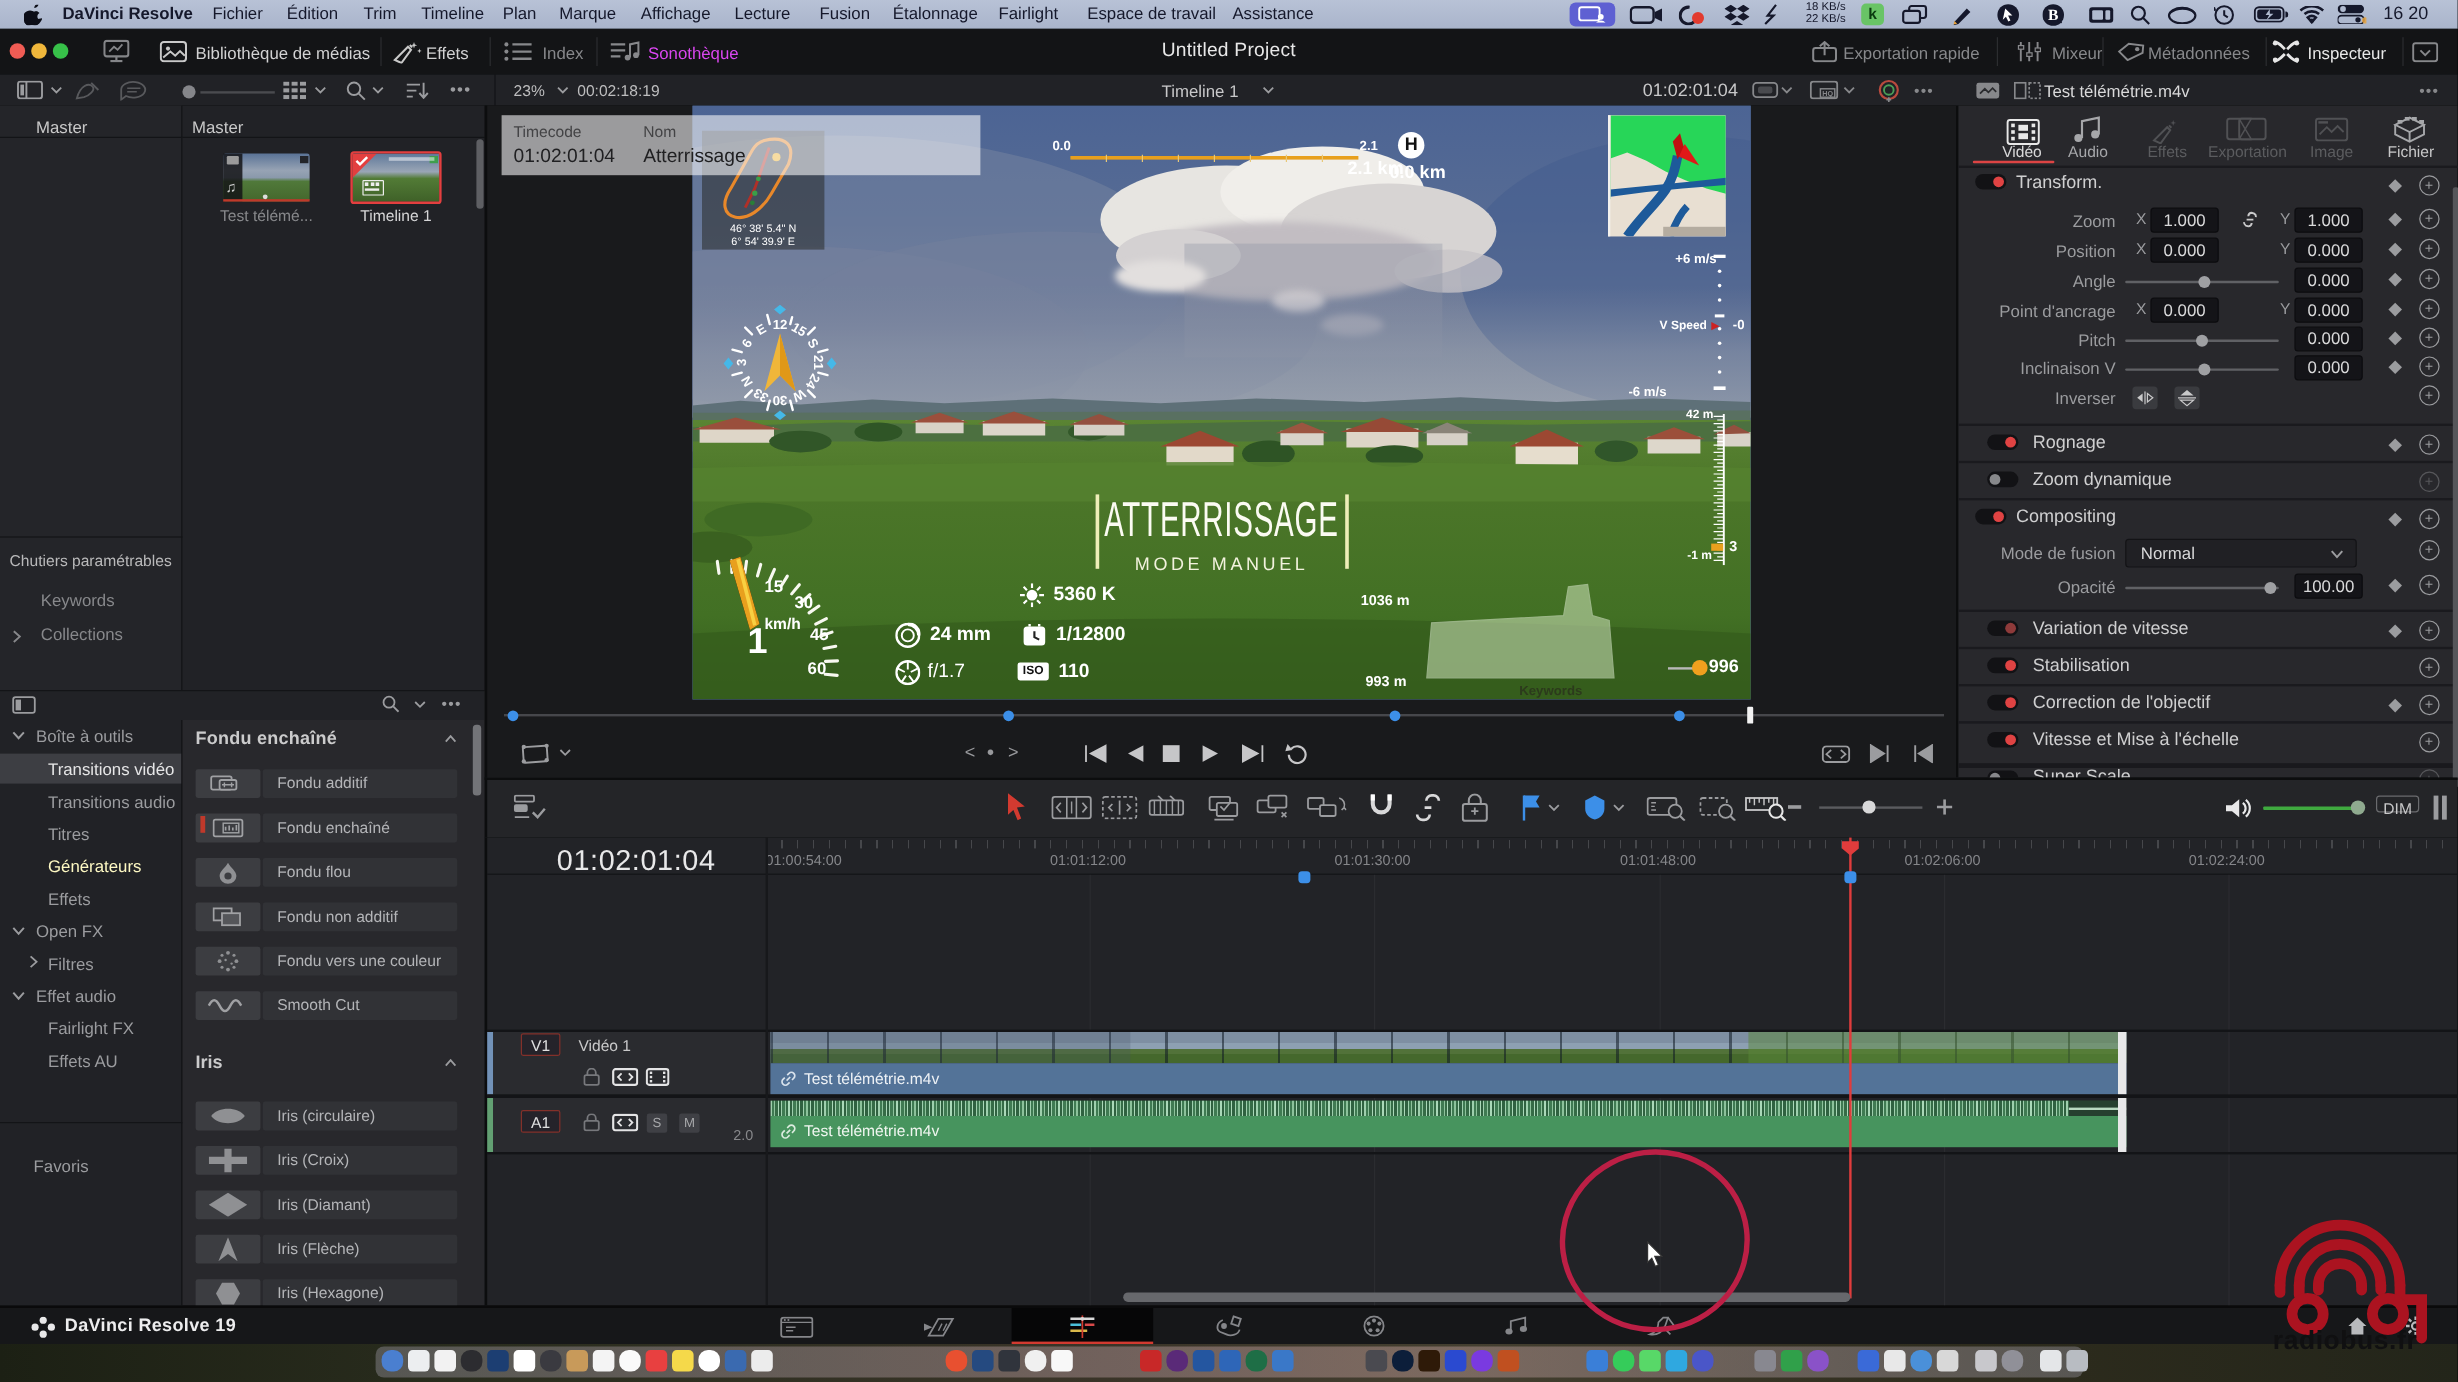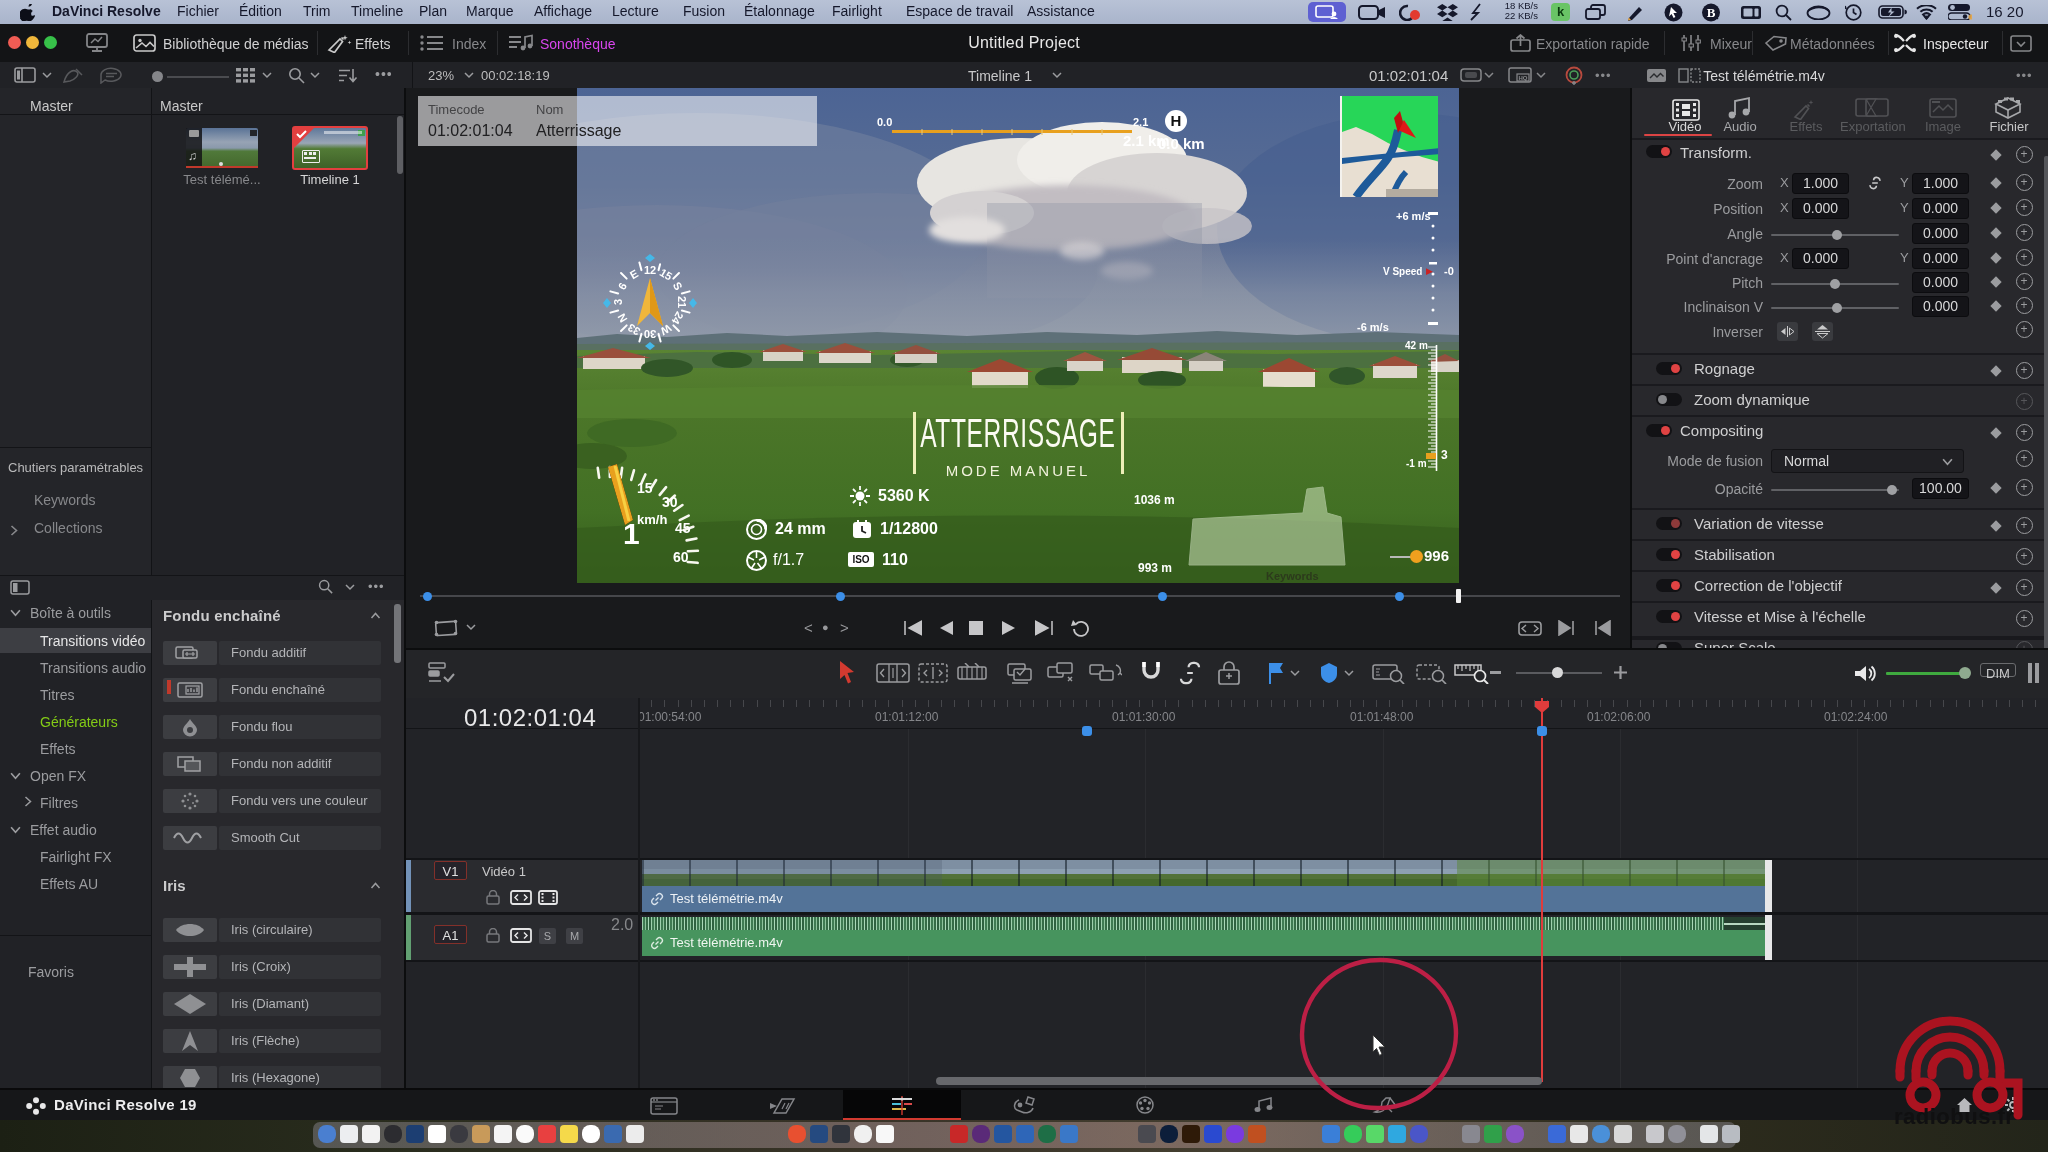--- a/index.html
+++ b/index.html
@@ -475,21 +475,21 @@
   </div>
   <div class="abs" id="tr-side">
     <svg class="abs" style="left:10px;top:9px" width="11" height="8" viewBox="0 0 10 7">
         <path d="M1 1 l4 4.5 4-4.5" fill="none" stroke="#9b9c9f" stroke-width="1.5"></path>
       </svg>
     <div class="abs" style="left:30px;top:5px;color:#9b9c9f;font-size:14px">Boîte à outils</div>
     <div class="abs" style="left:0;top:28px;width:151px;height:25px;background:#3d3e43"></div>
     <div class="abs" style="left:40px;top:33px;color:#e6e6e7;font-size:14px">Transitions vidéo</div>
     <div class="abs" style="left:40px;top:60px;color:#9b9c9f;font-size:14px">Transitions audio</div>
     <div class="abs" style="left:40px;top:87px;color:#9b9c9f;font-size:14px">Titres</div>
-    <div class="abs" style="left:40px;top:114px;color:#84cc16;font-size:14px">Générateurs</div>
+    <div class="abs" style="left:40px;top:114px;color:#fef9c3;font-size:14px">Générateurs</div>
     <div class="abs" style="left:40px;top:141px;color:#9b9c9f;font-size:14px">Effets</div>
     <svg class="abs" style="left:10px;top:172px" width="11" height="8" viewBox="0 0 10 7">
         <path d="M1 1 l4 4.5 4-4.5" fill="none" stroke="#9b9c9f" stroke-width="1.5"></path>
       </svg>
     <div class="abs" style="left:30px;top:168px;color:#9b9c9f;font-size:14px">Open FX</div>
     <svg class="abs" style="left:24px;top:196px" width="8" height="11" viewBox="0 0 8 11">
         <path d="M1.5 1 l5 4.5 -5 4.5" fill="none" stroke="#9b9c9f" stroke-width="1.5"></path>
       </svg>
     <div class="abs" style="left:40px;top:195px;color:#9b9c9f;font-size:14px">Filtres</div>
     <svg class="abs" style="left:10px;top:226px" width="11" height="8" viewBox="0 0 10 7">
@@ -592,20 +592,31 @@
         <ellipse cx="55" cy="345" rx="45" ry="14" fill="#3f6a24"></ellipse>
         <ellipse cx="15" cy="368" rx="35" ry="13" fill="#3a6120"></ellipse>
         <path d="M0 440 Q441 415 882 440 L882 495 0 495z" fill="#365e1d" opacity=".8"></path>
       </svg>
 
       <div class="abs" style="left:336px;top:324px;width:3px;height:62px;background:#eeeeb8"></div>
       <div class="abs" style="left:544px;top:324px;width:3px;height:62px;background:#eeeeb8"></div>
       <div class="abs" style="left:241px;top:322px;width:400px;text-align:center;color:#fbfbf2;font-size:41px;font-weight:300"><span style="display:inline-block;transform:scaleX(.60);transform-origin:center;letter-spacing:1px">ATTERRISSAGE</span></div>
       <div class="abs" style="left:241px;top:374px;width:400px;text-align:center;color:#f2f2dd;font-size:15px;font-weight:normal;letter-spacing:3px">MODE MANUEL</div>
 
+      <div class="abs" style="left:8px;top:21px;width:102px;height:99px;background:rgba(40,42,40,.55)">
+        <svg class="abs" style="left:0;top:0" width="102" height="78" viewBox="0 0 102 78">
+          <path d="M52 8 C70 4 78 12 72 28 L58 52 C50 66 38 74 28 72 C18 70 16 60 24 48 L42 16 C45 11 48 9 52 8z" fill="none" stroke="#e8882a" stroke-width="2.6"></path>
+          <path d="M56 14 L44 48 36 64" fill="none" stroke="#b03028" stroke-width="2.4"></path>
+          <circle cx="44" cy="52" r="2.2" fill="#3a9e48"></circle>
+            <circle cx="47" cy="40" r="2" fill="#3a9e48"></circle>
+            <circle cx="42" cy="60" r="2" fill="#2a7e38"></circle>
+          <circle cx="62" cy="22" r="3.4" fill="#f0b428"></circle>
+        </svg>
+        <div class="abs" style="left:0;top:76px;width:102px;text-align:center;color:#fff;font-size:9px;line-height:11px">46° 38' 5.4'' N<br>6° 54' 39.9' E</div>
+      </div>
 
       <div class="abs" style="left:300px;top:28px;color:#fff;font-size:11px;font-weight:bold">0.0</div>
       <div class="abs" style="left:315px;top:42px;width:240px;height:3px;background:#e8a01e"></div>
       <svg class="abs" style="left:315px;top:38px" width="240" height="11" viewBox="0 0 240 11">
           <g stroke="#e8c878" stroke-width="1">
             <path d="M30 3 v6 M60 3 v6 M90 3 v6 M120 3 v6 M150 3 v6 M180 3 v6 M210 3 v6"></path>
           </g>
         </svg>
       <div class="abs" style="left:556px;top:28px;color:#fff;font-size:11px;font-weight:bold">2.1</div>
       <div class="abs" style="left:588px;top:22px;width:22px;height:22px;border-radius:50%;background:#fff;color:#111;font-weight:bold;font-size:15px;text-align:center;line-height:22px">H</div>
@@ -1191,21 +1202,21 @@
     <svg class="abs" style="left:80px;top:230px" width="14" height="15" viewBox="0 0 14 15">
         <rect x="1" y="6" width="12" height="8" rx="1.5" fill="none" stroke="#77787c" stroke-width="1.5"></rect>
         <path d="M3.5 6 V4 a3.5 3.5 0 0 1 7 0 v2" fill="none" stroke="#77787c" stroke-width="1.5"></path>
       </svg>
     <svg class="abs" style="left:104px;top:230px" width="22" height="15" viewBox="0 0 22 15">
         <rect x="1" y="1" width="20" height="13" rx="2" fill="none" stroke="#e4e4e5" stroke-width="1.8"></rect>
         <path d="M8 4.5 L5 7.5 8 10.5 M14 4.5 l3 3 -3 3" fill="none" stroke="#e4e4e5" stroke-width="1.5"></path>
       </svg>
     <div class="abs" style="left:133px;top:230px;width:17px;height:16px;background:#3f4045;border-radius:2px;color:#a8a9ac;font-size:11px;text-align:center;line-height:16px">S</div>
     <div class="abs" style="left:160px;top:230px;width:17px;height:16px;background:#3f4045;border-radius:2px;color:#a8a9ac;font-size:11px;text-align:center;line-height:16px">M</div>
-    <div class="abs" style="left:205px;top:218px;color:#87888b;font-size:16px">2.0</div>
+    <div class="abs" style="left:205px;top:241px;color:#87888b;font-size:12px">2.0</div>
 
     <div class="abs" style="left:236px;top:219px;width:1130px;height:13px;background:#26402f;overflow:hidden">
       <div class="abs wave" style="left:0;top:0;width:1082px;height:13px"></div>
       <div class="abs" style="left:1082px;top:6px;width:48px;height:1.5px;background:#b8d8c0"></div>
     </div>
     <div class="abs" style="left:236px;top:232px;width:1130px;height:26px;background:#47945e">
       <svg class="abs" style="left:8px;top:6px" width="14" height="14" viewBox="0 0 14 14">
           <path d="M5.5 8.5 L8.5 5.5 M4 6 L2.5 7.5 a2.8 2.8 0 0 0 4 4 L8 10 M10 8 l1.5-1.5 a2.8 2.8 0 0 0-4-4 L6 4" fill="none" stroke="#dcecdf" stroke-width="1.4"></path>
         </svg>
       <div class="abs" style="left:28px;top:5px;color:#f0f6f0;font-size:13px">Test télémétrie.m4v</div>

